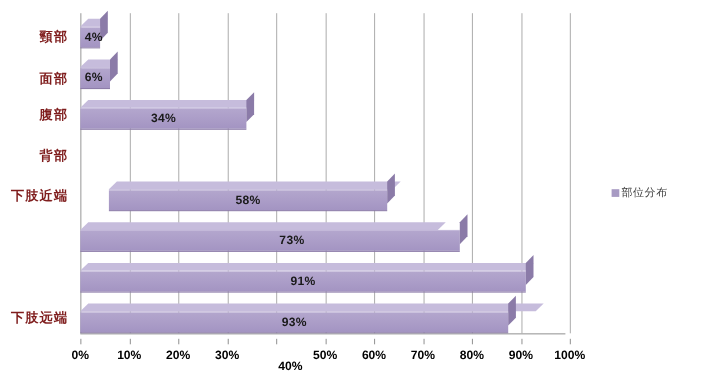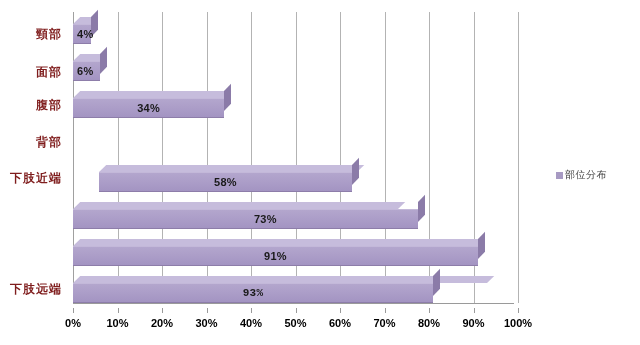--- a/index.html
+++ b/index.html
@@ -137,40 +137,40 @@
           <div class="bar-body"></div>
           <div class="bar-side"></div>
           <div class="bar-label">73%</div>
         </div>
         <div class="bar-wrap" style="left: 7px; width: 404.95px; top: 246px;">
           <div class="bar-top" style="left: 0px; width: 404.95px;"></div>
           <div class="bar-body"></div>
           <div class="bar-side"></div>
           <div class="bar-label">91%</div>
         </div>
-        <div class="bar-wrap" style="left: 7px; width: 360px; top: 283px; font-family: Liberation Mono, monospace;">
+        <div class="bar-wrap" style="left: 7px; width: 389px; top: 283px;">
           <div class="bar-top" style="left: 0px; width: 413.85px;"></div>
           <div class="bar-body"></div>
           <div class="bar-side"></div>
           <div class="bar-label">93%</div>
         </div>
       </div>
   </div>
 
   <div class="xticks" id="xticks">
       <div class="tickmark" style="left: 7px;"></div>
       <div class="xtick" style="left: 7px;">0%</div>
       <div class="tickmark" style="left: 51.5px;"></div>
       <div class="xtick" style="left: 51.5px;">10%</div>
       <div class="tickmark" style="left: 96px;"></div>
       <div class="xtick" style="left: 96px;">20%</div>
       <div class="tickmark" style="left: 140.5px;"></div>
       <div class="xtick" style="left: 140.5px;">30%</div>
       <div class="tickmark" style="left: 185px;"></div>
-      <div class="xtick" style="left: 185px;">40%</div>
+      <div class="xtick" style="left: 198px; margin-top: 10px;">40%</div>
       <div class="tickmark" style="left: 229.5px;"></div>
       <div class="xtick" style="left: 229.5px;">50%</div>
       <div class="tickmark" style="left: 274px;"></div>
       <div class="xtick" style="left: 274px;">60%</div>
       <div class="tickmark" style="left: 318.5px;"></div>
       <div class="xtick" style="left: 318.5px;">70%</div>
       <div class="tickmark" style="left: 363px;"></div>
       <div class="xtick" style="left: 363px;">80%</div>
       <div class="tickmark" style="left: 407.5px;"></div>
       <div class="xtick" style="left: 407.5px;">90%</div>

